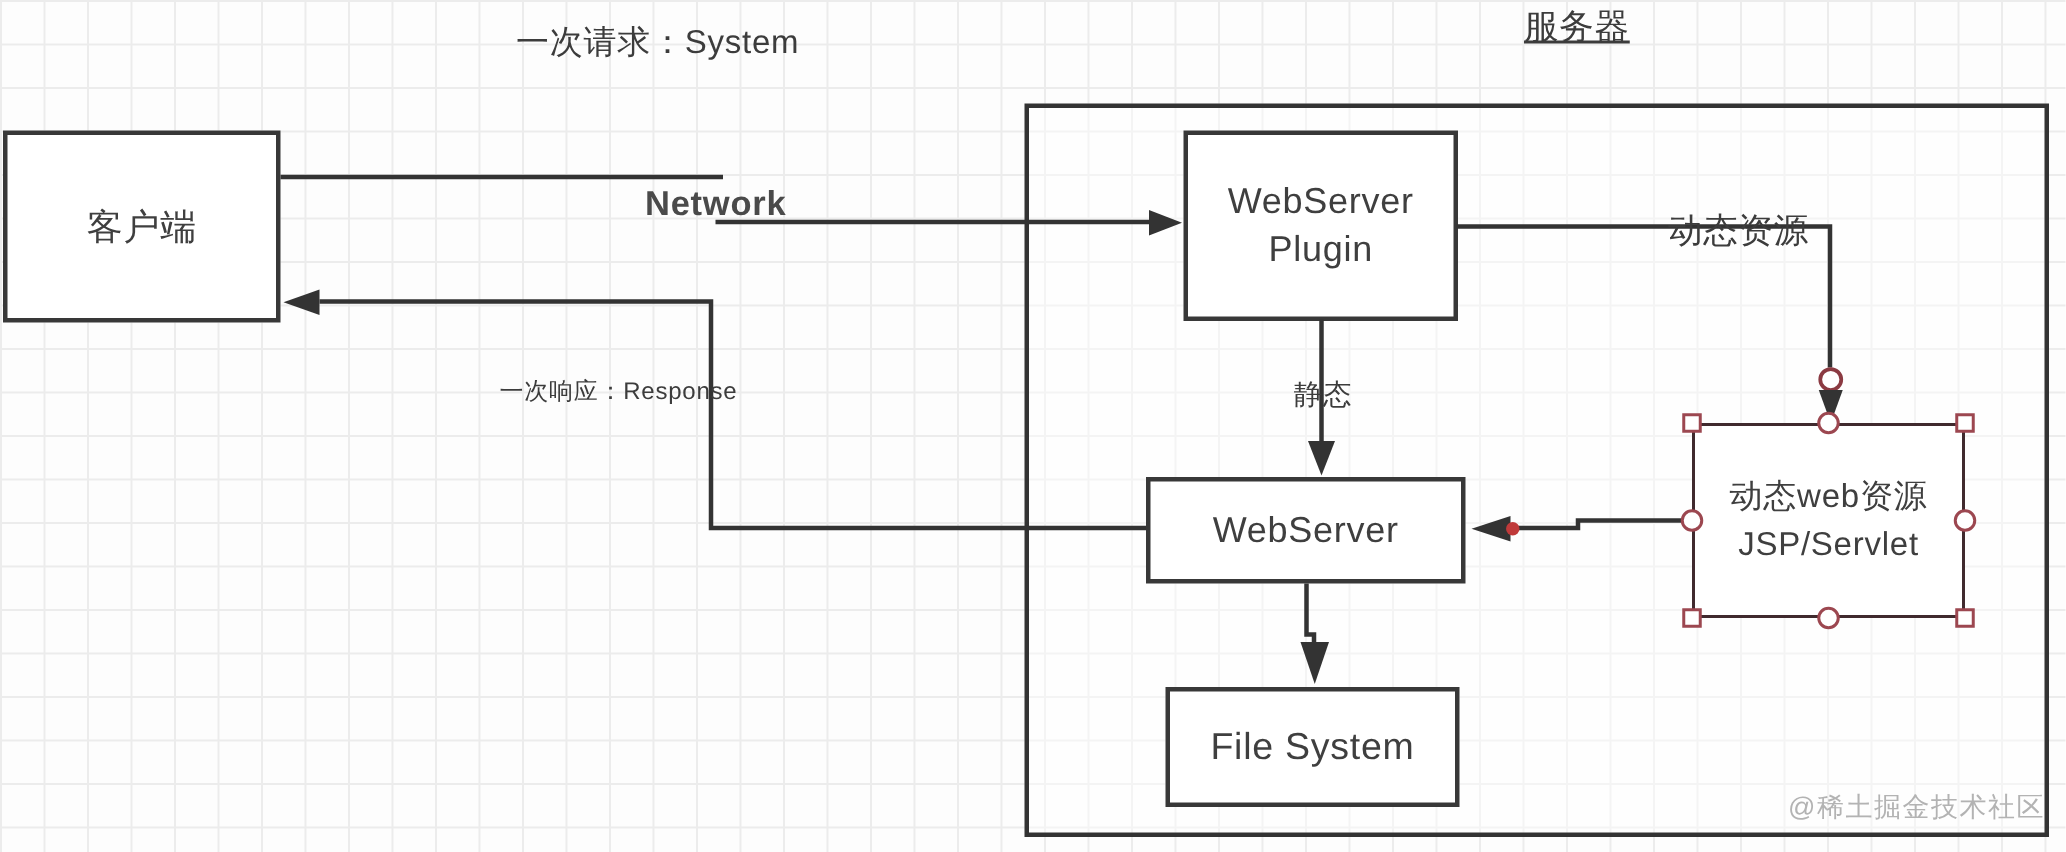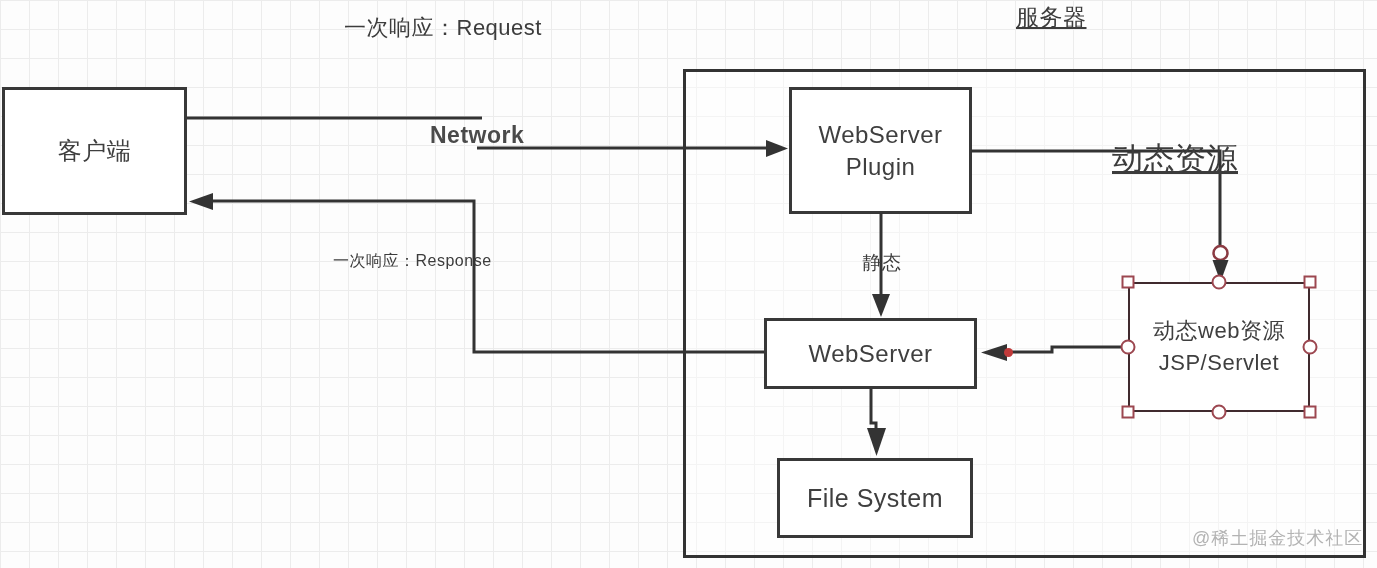--- a/index.html
+++ b/index.html
@@ -50,21 +50,21 @@
   .plugin-box{left:789px;top:87px;width:183px;height:127px;font-size:24px;line-height:1.3;}
   .webserver-box{left:764px;top:318px;width:213px;height:71px;font-size:24px;}
   .filesystem-box{left:777px;top:458px;width:196px;height:80px;font-size:25px;}
   .jsp-box{left:1128px;top:282px;width:182px;height:130px;font-size:22px;line-height:1.45;
            border:2.5px solid #402a2e;}
   .request-label{left:344px;top:13px;font-size:22px;}
   .server-label{left:1016px;top:2px;font-size:23px;text-decoration:underline;}
   .network-label{left:430px;top:122px;font-size:23px;color:#4a4a4a;font-weight:bold;}
   .response-label{left:333px;top:251px;font-size:16px;}
   .static-label{left:882px;top:250px;font-size:19px;transform:translateX(-50%);}
-  .dynamic-label{left:1112px;top:138px;font-size:31px;text-decoration:underline;}
+  .dynamic-label{left:1112px;top:138px;font-size:23px;}
   .watermark{left:1192px;top:526px;font-size:18px;}
 </style>
 </head>
 <body>
 
 <div class="canvas">
 
   <div class="container-node server-box"></div>
 
   <div class="node client-box">
@@ -113,21 +113,21 @@
       <rect x="1304.5" y="276.5" width="11" height="11" fill="#fff" stroke="#9c4750" stroke-width="2"></rect>
       <rect x="1122.5" y="406.5" width="11" height="11" fill="#fff" stroke="#9c4750" stroke-width="2"></rect>
       <rect x="1304.5" y="406.5" width="11" height="11" fill="#fff" stroke="#9c4750" stroke-width="2"></rect>
       <circle cx="1219" cy="282" r="6.5" fill="#fff" stroke="#9c4750" stroke-width="2"></circle>
       <circle cx="1128" cy="347" r="6.5" fill="#fff" stroke="#9c4750" stroke-width="2"></circle>
       <circle cx="1310" cy="347" r="6.5" fill="#fff" stroke="#9c4750" stroke-width="2"></circle>
       <circle cx="1219" cy="412" r="6.5" fill="#fff" stroke="#9c4750" stroke-width="2"></circle>
     </g>
   </svg>
 
-  <div class="lbl request-label">一次响应：Request</div>
+  <div class="lbl request-label">一次请求：System</div>
   <div class="lbl server-label">服务器</div>
   <div class="lbl network-label">Network</div>
   <div class="lbl response-label">一次响应：Response</div>
   <div class="lbl static-label">静态</div>
   <div class="lbl dynamic-label">动态资源</div>
 
   <div class="watermark">@稀土掘金技术社区</div>
 </div>
 
 </body></html>

